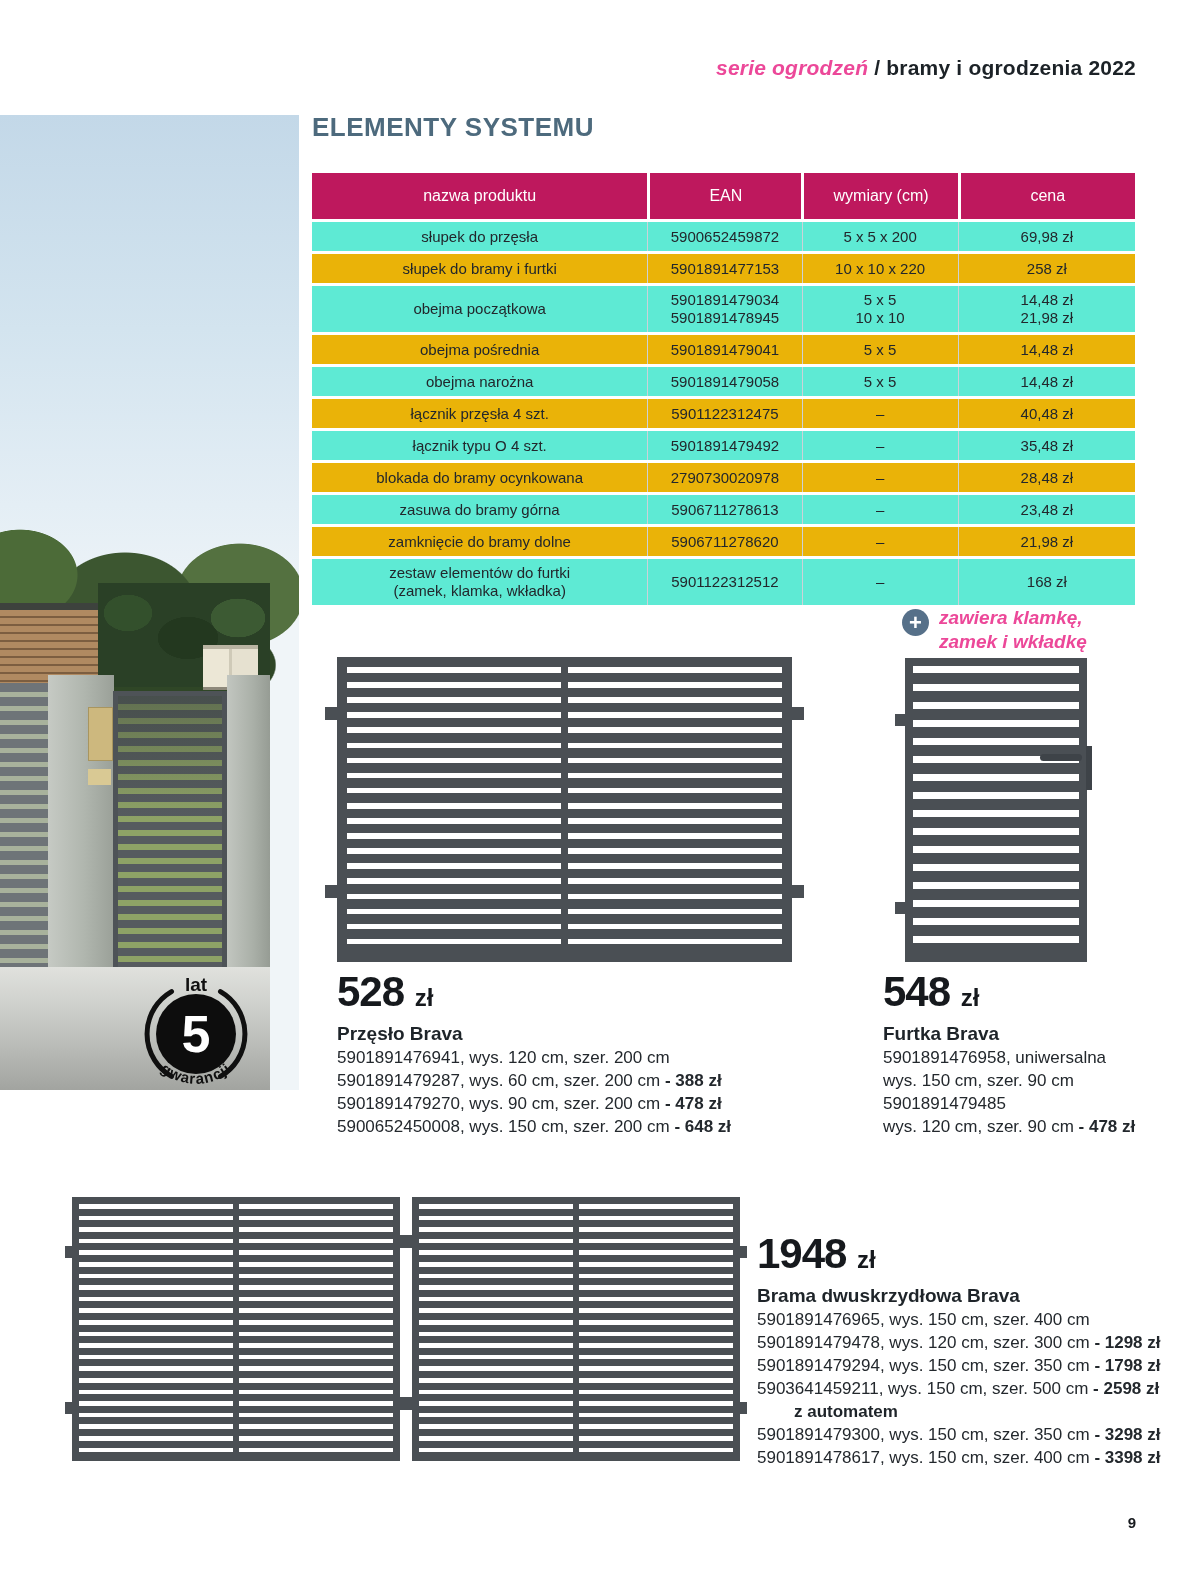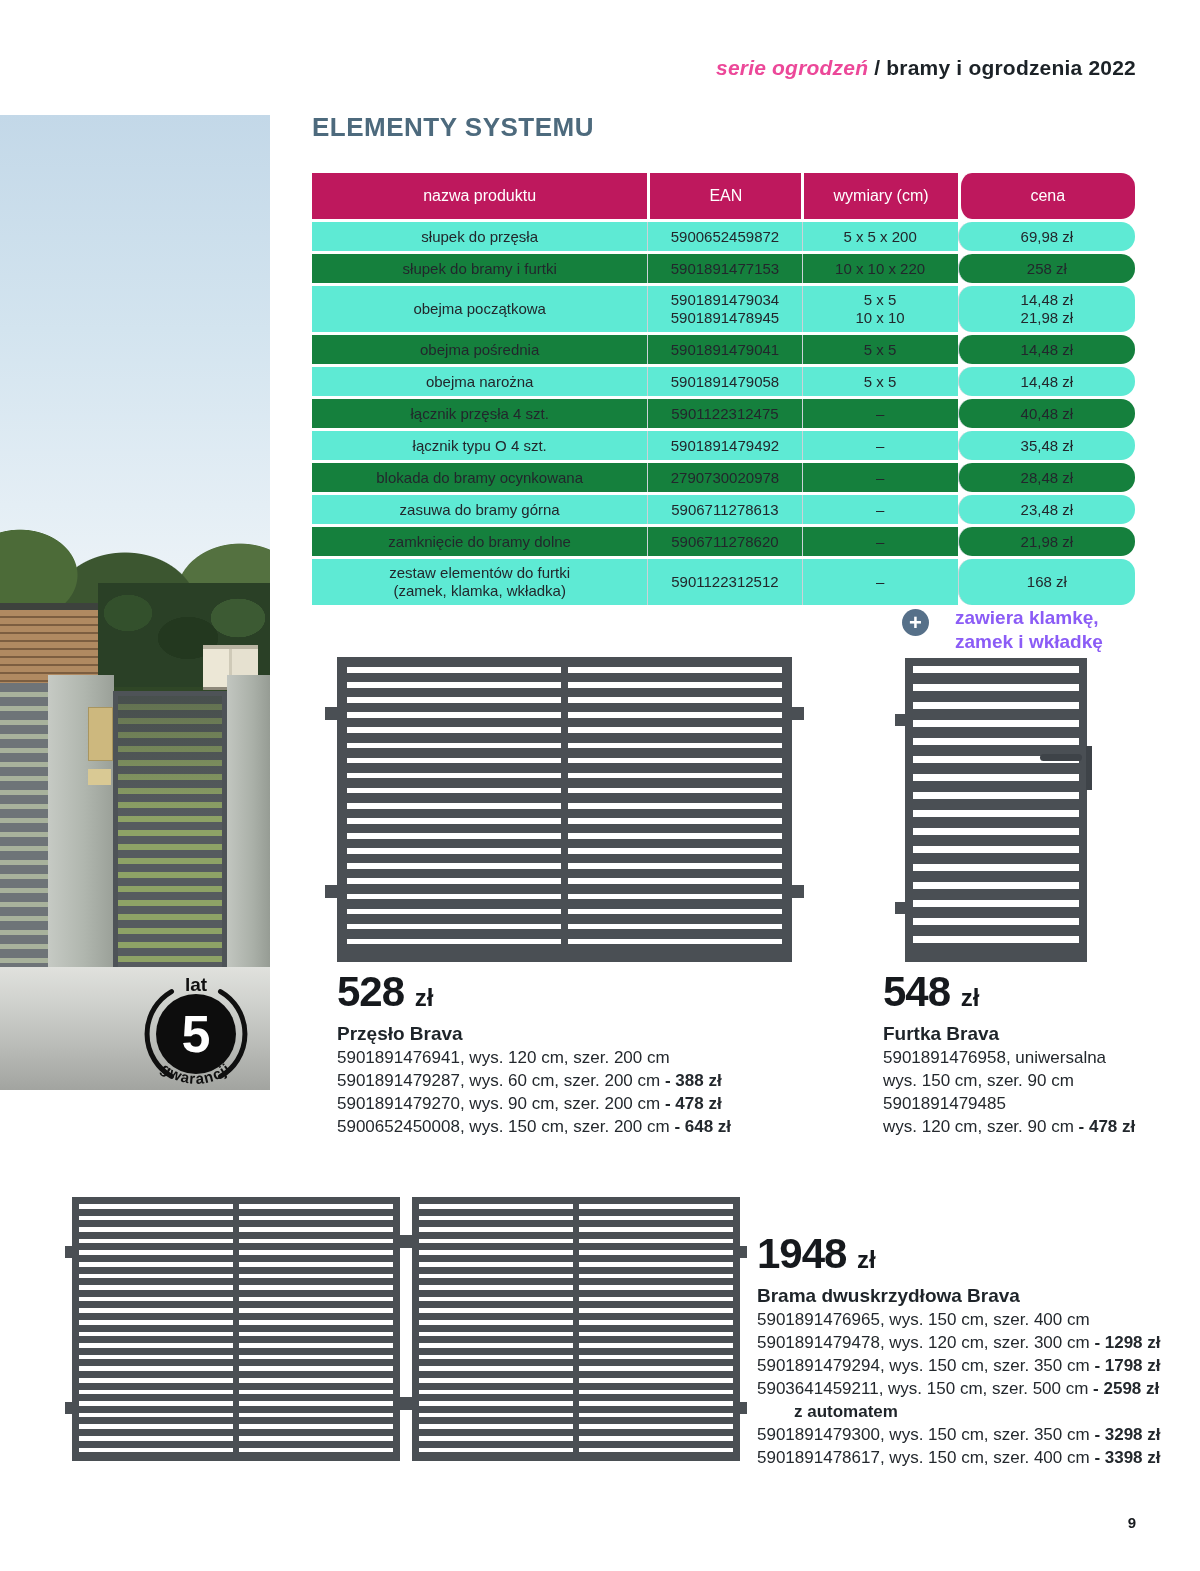--- a/index.html
+++ b/index.html
@@ -17,32 +17,32 @@
 
   
   .spec-table{position:absolute;left:312px;top:173px;width:823px;font-size:15px;}
   .t-row{display:flex;border-bottom:3px solid #fff;}
   .t-head .t-cell{background:#be185d;color:#fff;font-size:16px;height:46px;}
   .t-cell{box-sizing:border-box;display:flex;align-items:center;justify-content:center;text-align:center;
           height:29px;background:#5eead4;line-height:18px;}
   .t-head .t-cell{border-left:3px solid #fff;}
   .t-body .t-cell{border-left:1px solid #ccd2d8;}
   .t-head .t-cell:first-child,.t-body .t-cell:first-child{border-left:none;}
-  .t-row.shade .t-cell{background:#15803d;}
+  .t-row.shade .t-cell{background:#eab308;}
   .t-row.tall .t-cell{height:46px;white-space:pre-line;}
   .c-name{width:348px;}
   .c-ean{width:160px;}
   .c-dims{width:162px;}
-  .c-price{width:184px;border-radius:14px;}
+  .c-price{width:184px;}
 
   
   .plus-note{position:absolute;left:902px;top:606px;display:flex;align-items:flex-start;}
   .plus-icon{width:27px;height:27px;border-radius:50%;background:#567089;color:#fff;display:flex;
              align-items:center;justify-content:center;font-size:22px;font-weight:bold;margin-top:3px;}
-  .plus-text{margin-left:26px;font-size:19px;font-weight:bold;color:#8b5cf6;line-height:24px;white-space:pre-line;}
+  .plus-text{margin-left:10px;font-size:19px;font-weight:bold;color:#ec4899;line-height:24px;white-space:pre-line;font-style:italic;}
 
   
   .gate-frame{position:absolute;box-sizing:border-box;border:10px solid #4a4f54;
               background:repeating-linear-gradient(180deg,#fff 0 5.6px,#4a4f54 5.6px 15.1px);}
   .gate-przeslo{left:337px;top:657px;width:455px;height:305px;}
   .centerbar{position:absolute;left:50%;top:0;bottom:0;width:7px;margin-left:-3.5px;background:#4a4f54;}
   .tab{position:absolute;width:13px;height:13px;background:#4a4f54;}
   .tab.l{left:-22px;} .tab.r{right:-22px;}
 
   .gate-furtka{position:absolute;left:905px;top:658px;width:182px;height:304px;box-sizing:border-box;
@@ -65,21 +65,21 @@
   .product{position:absolute;}
   .p-price{font-size:42px;font-weight:bold;color:#16191d;letter-spacing:-1px;line-height:44px;}
   .p-cur{font-size:24px;letter-spacing:0;}
   .p-name{font-size:19px;font-weight:bold;color:#1e2429;margin-top:2px;line-height:24px;}
   .p-line{font-size:17px;color:#23282d;line-height:23px;}
   .p-line .bold{font-weight:bold;margin-top:35px;}
   .p-sub{font-size:17px;font-weight:bold;color:#1e2429;line-height:23px;margin-left:37px;}
 
   
   .photo{position:absolute;left:0;top:115px;width:270px;height:975px;overflow:hidden;
-         background:linear-gradient(180deg,#c3d8e8 0%,#d3e4ef 22%,#e4eef5 40%,#f0f5f8 52%);}
+         background:linear-gradient(180deg,#c3d8e8 0%,#d3e4ef 22%,#e4eef5 40%,#f0f5f8 52%);padding-left:29px;}
   .trees{position:absolute;left:-25px;top:330px;width:330px;height:250px;background:
      radial-gradient(ellipse 95px 75px at 45px 130px,#4c6b38 0 60%,transparent 61%),
      radial-gradient(ellipse 120px 95px at 150px 165px,#3c5630 0 60%,transparent 61%),
      radial-gradient(ellipse 105px 85px at 265px 150px,#547140 0 60%,transparent 61%),
      radial-gradient(ellipse 85px 60px at 95px 190px,#62804a 0 60%,transparent 61%),
      radial-gradient(ellipse 150px 75px at 210px 220px,#2f4626 0 60%,transparent 61%);}
   .hedge{position:absolute;left:98px;top:468px;width:172px;height:104px;background:
      radial-gradient(ellipse 40px 30px at 30px 30px,#33502c 0 60%,transparent 61%),
      radial-gradient(ellipse 50px 35px at 90px 55px,#23381f 0 60%,transparent 61%),
      radial-gradient(ellipse 45px 32px at 140px 35px,#3c5a33 0 60%,transparent 61%),

